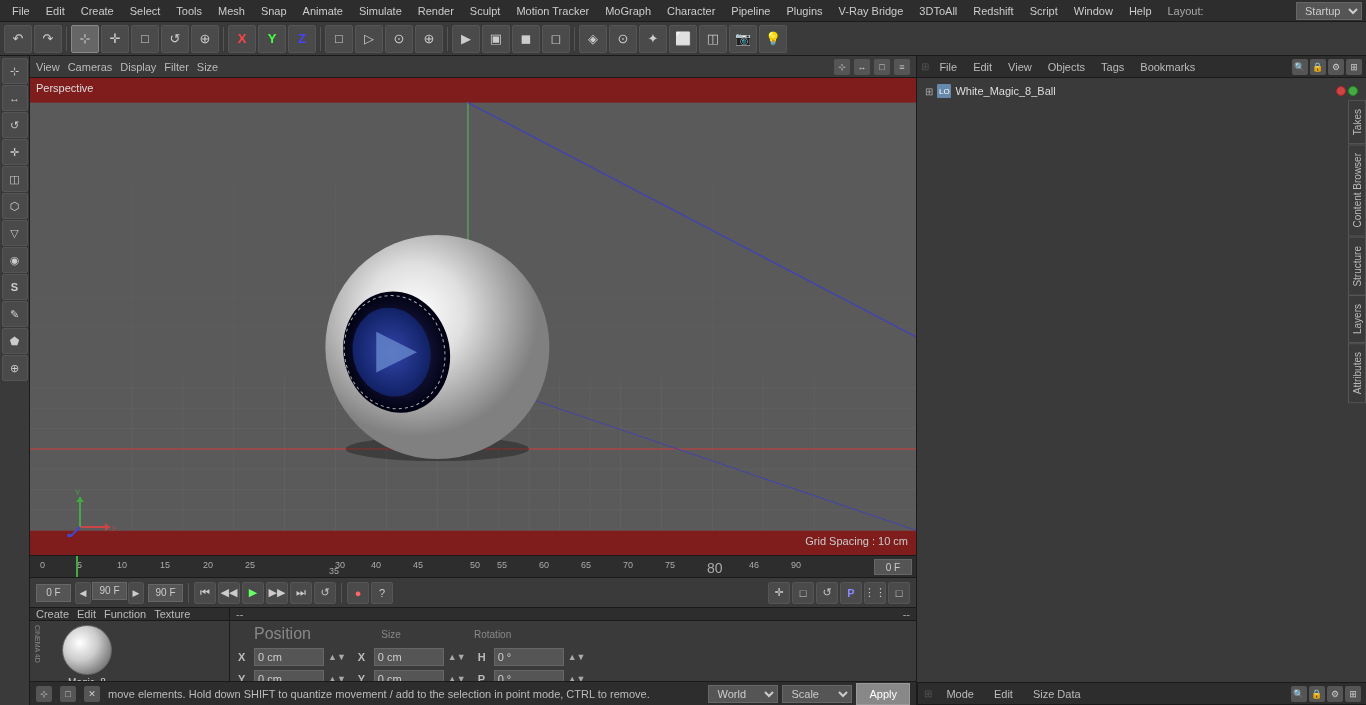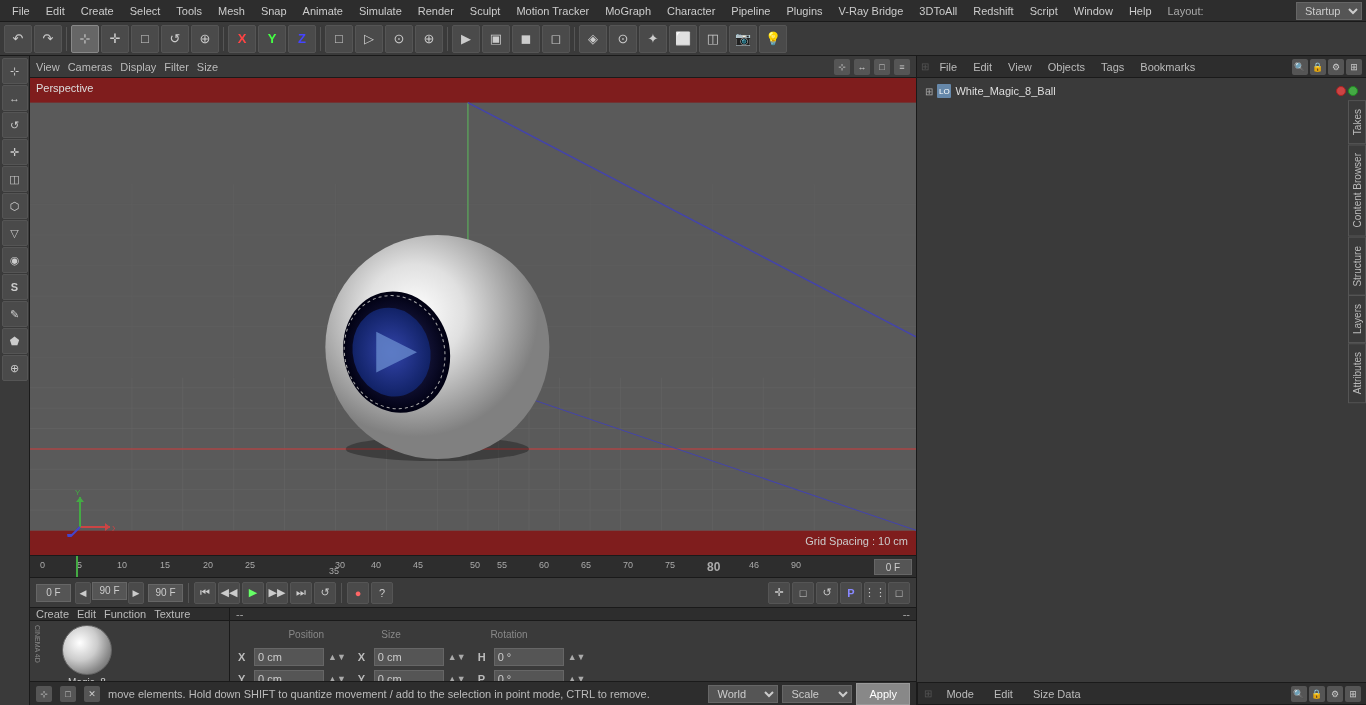--- a/index.html
+++ b/index.html
@@ -351,21 +351,21 @@
         <div style="position:absolute; left:257px; top:4px; font-size:9px; color:#aaa;margin-left:48px;">30</div>
         <div style="position:absolute; left:299px; top:10px; font-size:9px; color:#aaa;">35</div>
         <div style="position:absolute; left:341px; top:4px; font-size:9px; color:#aaa;">40</div>
         <div style="position:absolute; left:383px; top:4px; font-size:9px; color:#aaa;">45</div>
         <div style="position:absolute; left:440px; top:4px; font-size:9px; color:#aaa;">50</div>
         <div style="position:absolute; left:467px; top:4px; font-size:9px; color:#aaa;">55</div>
         <div style="position:absolute; left:509px; top:4px; font-size:9px; color:#aaa;">60</div>
         <div style="position:absolute; left:551px; top:4px; font-size:9px; color:#aaa;">65</div>
         <div style="position:absolute; left:593px; top:4px; font-size:9px; color:#aaa;">70</div>
         <div style="position:absolute; left:635px; top:4px; font-size:9px; color:#aaa;">75</div>
-        <div style="position:absolute; left:677px; top:4px; font-size:12px; color:#aaa;font-weight:bold;">80</div>
+        <div style="position:absolute; left:677px; top:4px; font-size:14px; color:#aaa;">80</div>
         <div style="position:absolute; left:719px; top:4px; font-size:9px; color:#aaa;">46</div>
         <div style="position:absolute; left:761px; top:4px; font-size:9px; color:#aaa;">90</div>
 
         <div style="position:absolute; right:4px; top:3px; display:flex; align-items:center; gap:2px;">
           <input class="time-field" value="0 F" style="width: 38px; background: rgb(85, 85, 85); border: 1px solid rgb(102, 102, 102); color: rgb(204, 204, 204); font-size: 10px; height: 16px; text-align: center;">
         </div>
       </div>
 
       <div id="transport">
 
@@ -426,26 +426,26 @@
           <div id="coord-header">
             <span class="coord-dash">--</span>
             <span style="flex:1;"></span>
             <span class="coord-dash">--</span>
           </div>
 
           <div id="coord-grid">
 
             <div style="display:flex; gap:4px; align-items:center; height:18px; margin-bottom:2px;">
               <span style="width:12px;"></span>
-              <span style="width:70px; color:#888; font-size:10px; text-align:right;">Position</span>
+              <span style="width:70px; color:#888; font-size:16px; text-align:left;">Position</span>
               <span style="width:16px;"></span>
               <span style="width:70px; color:#888; font-size:10px; text-align:center; margin-left:8px;">Size</span>
               <span style="width:16px;"></span>
               <span style="width:12px;"></span>
-              <span style="width:70px; color:#888; font-size:10px; text-align:center; margin-left:8px;">Rotation</span>
+              <span style="width:70px; color:#888; font-size:10px; margin-left:8px;">Rotation</span>
             </div>
 
             <div class="coord-row">
               <span class="coord-label">X</span>
               <input class="coord-input" value="0 cm" style="">
               <span class="coord-arrow">▲▼</span>
               <span class="coord-label2">X</span>
               <input class="coord-input" value="0 cm" style="">
               <span class="coord-arrow">▲▼</span>
               <span class="coord-label2">H</span>

